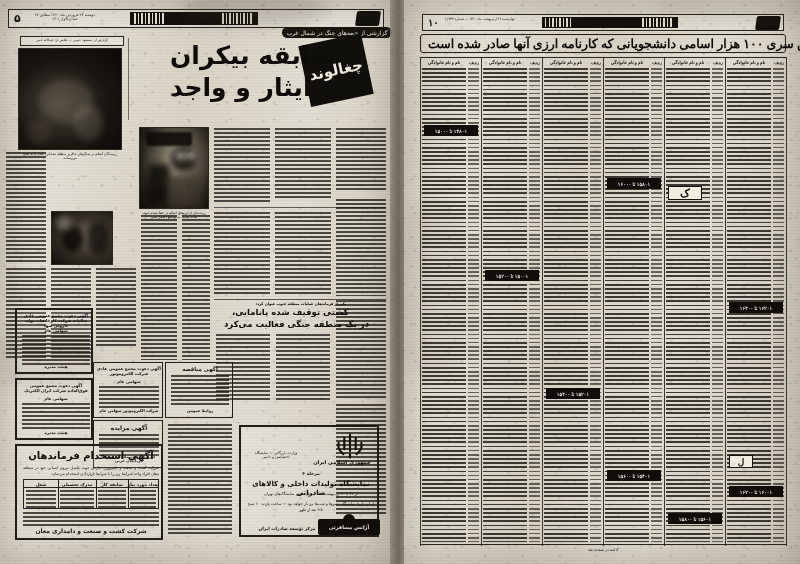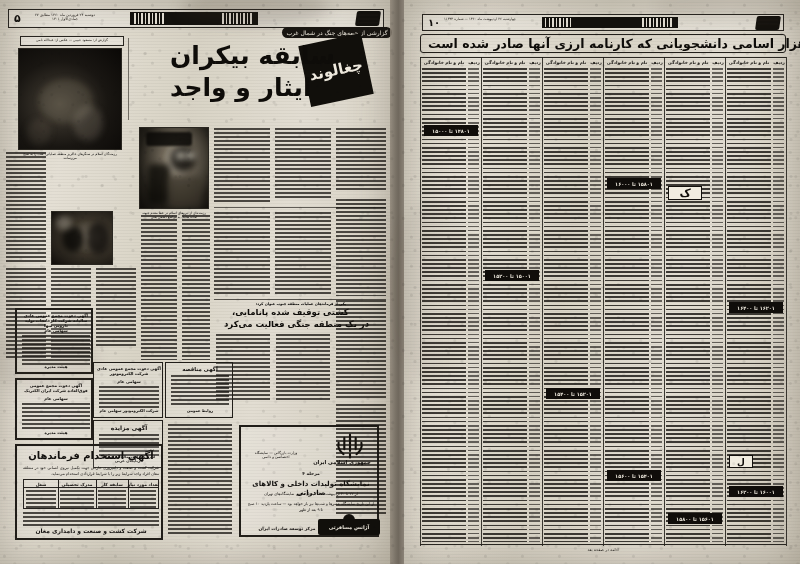--- a/index.html
+++ b/index.html
@@ -11,21 +11,21 @@
   
   .page{
     position:absolute;top:0;height:564px;
     background:
       repeating-linear-gradient(0deg, rgba(0,0,0,.035) 0 1px, rgba(0,0,0,0) 1px 3px),
       linear-gradient(100deg,#d9d4c8 0%,#e2ddd2 18%,#d6d1c4 42%,#e0dbd0 66%,#cfc9bc 100%);
     box-shadow:inset 0 0 40px rgba(90,80,60,.35);
     filter:contrast(1.02);
   }
   #pageL{left:0;width:392px;}
-  #pageR{left:404px;width:396px;}
+  #pageR{left:404px;width:396px;font-family:Liberation Serif, serif;}
   .gutter{
     position:absolute;top:0;left:390px;width:16px;height:564px;
     background:linear-gradient(90deg,#8e8578 0%,#6f675b 35%,#635b50 52%,#8d8478 100%);
     opacity:.85;
   }
   .grain{
     position:absolute;inset:0;pointer-events:none;mix-blend-mode:multiply;opacity:.30;
     background-image:
       radial-gradient(circle at 12% 18%, rgba(0,0,0,.25) 0 1px, transparent 2px),
       radial-gradient(circle at 38% 62%, rgba(0,0,0,.22) 0 1px, transparent 2px),

